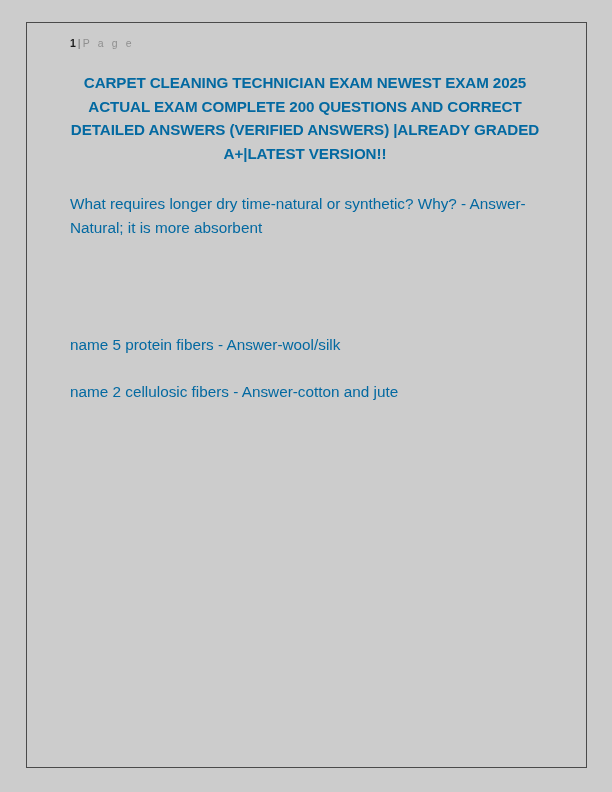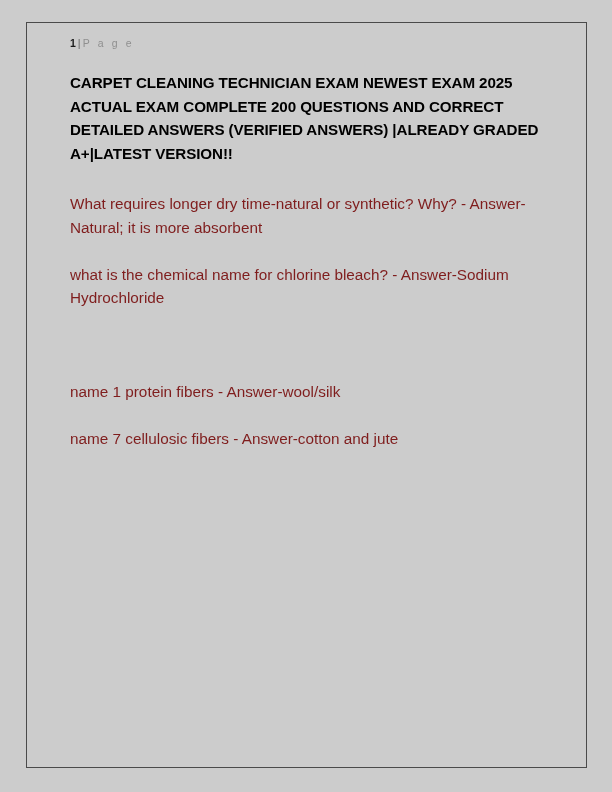--- a/index.html
+++ b/index.html
@@ -56,38 +56,39 @@
   }
 
   .doc-body {
     position: absolute;
     left: 43px;
     top: 48px;
     width: 470px;
   }
 
   .doc-title {
-    color: #000000;
+    color: #0369a1;
     font-weight: bold;
     font-size: 15.2px;
     line-height: 23.5px;
     margin: 0 0 0 0;
     letter-spacing: -0.1px;
+    text-align: center;
   }
 
   .qa-list {
     margin: 0;
     padding: 0;
     list-style: none;
   }
 
   .qa-item {
     font-size: 15.3px;
     line-height: 23.5px;
-    color: #7f1d1d;
+    color: #0369a1;
     margin: 0;
     padding: 0;
   }
 
   .qa-spacer {
     height: 23.5px;
   }
 
   .first-gap {
     height: 27px;
@@ -106,26 +107,25 @@
 
     <div class="doc-body">
 
       <h1 class="doc-title">CARPET CLEANING TECHNICIAN EXAM NEWEST EXAM 2025 ACTUAL EXAM COMPLETE 200 QUESTIONS AND CORRECT DETAILED ANSWERS (VERIFIED ANSWERS) |ALREADY GRADED A+|LATEST VERSION!!</h1>
 
       <div class="first-gap"></div>
 
       <div class="qa-list">
         <p class="qa-item">What requires longer dry time-natural or synthetic? Why? - Answer-Natural; it is more absorbent</p>
         <div class="qa-spacer"></div>
-        <p class="qa-item">what is the chemical name for chlorine bleach? - Answer-Sodium Hydrochloride</p>
         <div class="qa-spacer"></div>
         <div class="qa-spacer"></div>
         <div class="qa-spacer"></div>
-        <p class="qa-item">name 1 protein fibers - Answer-wool/silk</p>
+        <p class="qa-item">name 5 protein fibers - Answer-wool/silk</p>
         <div class="qa-spacer"></div>
-        <p class="qa-item">name 7 cellulosic fibers - Answer-cotton and jute</p>
+        <p class="qa-item">name 2 cellulosic fibers - Answer-cotton and jute</p>
       </div>
 
     </div>
 
   </div>
 
 </div>
 
 </body></html>

